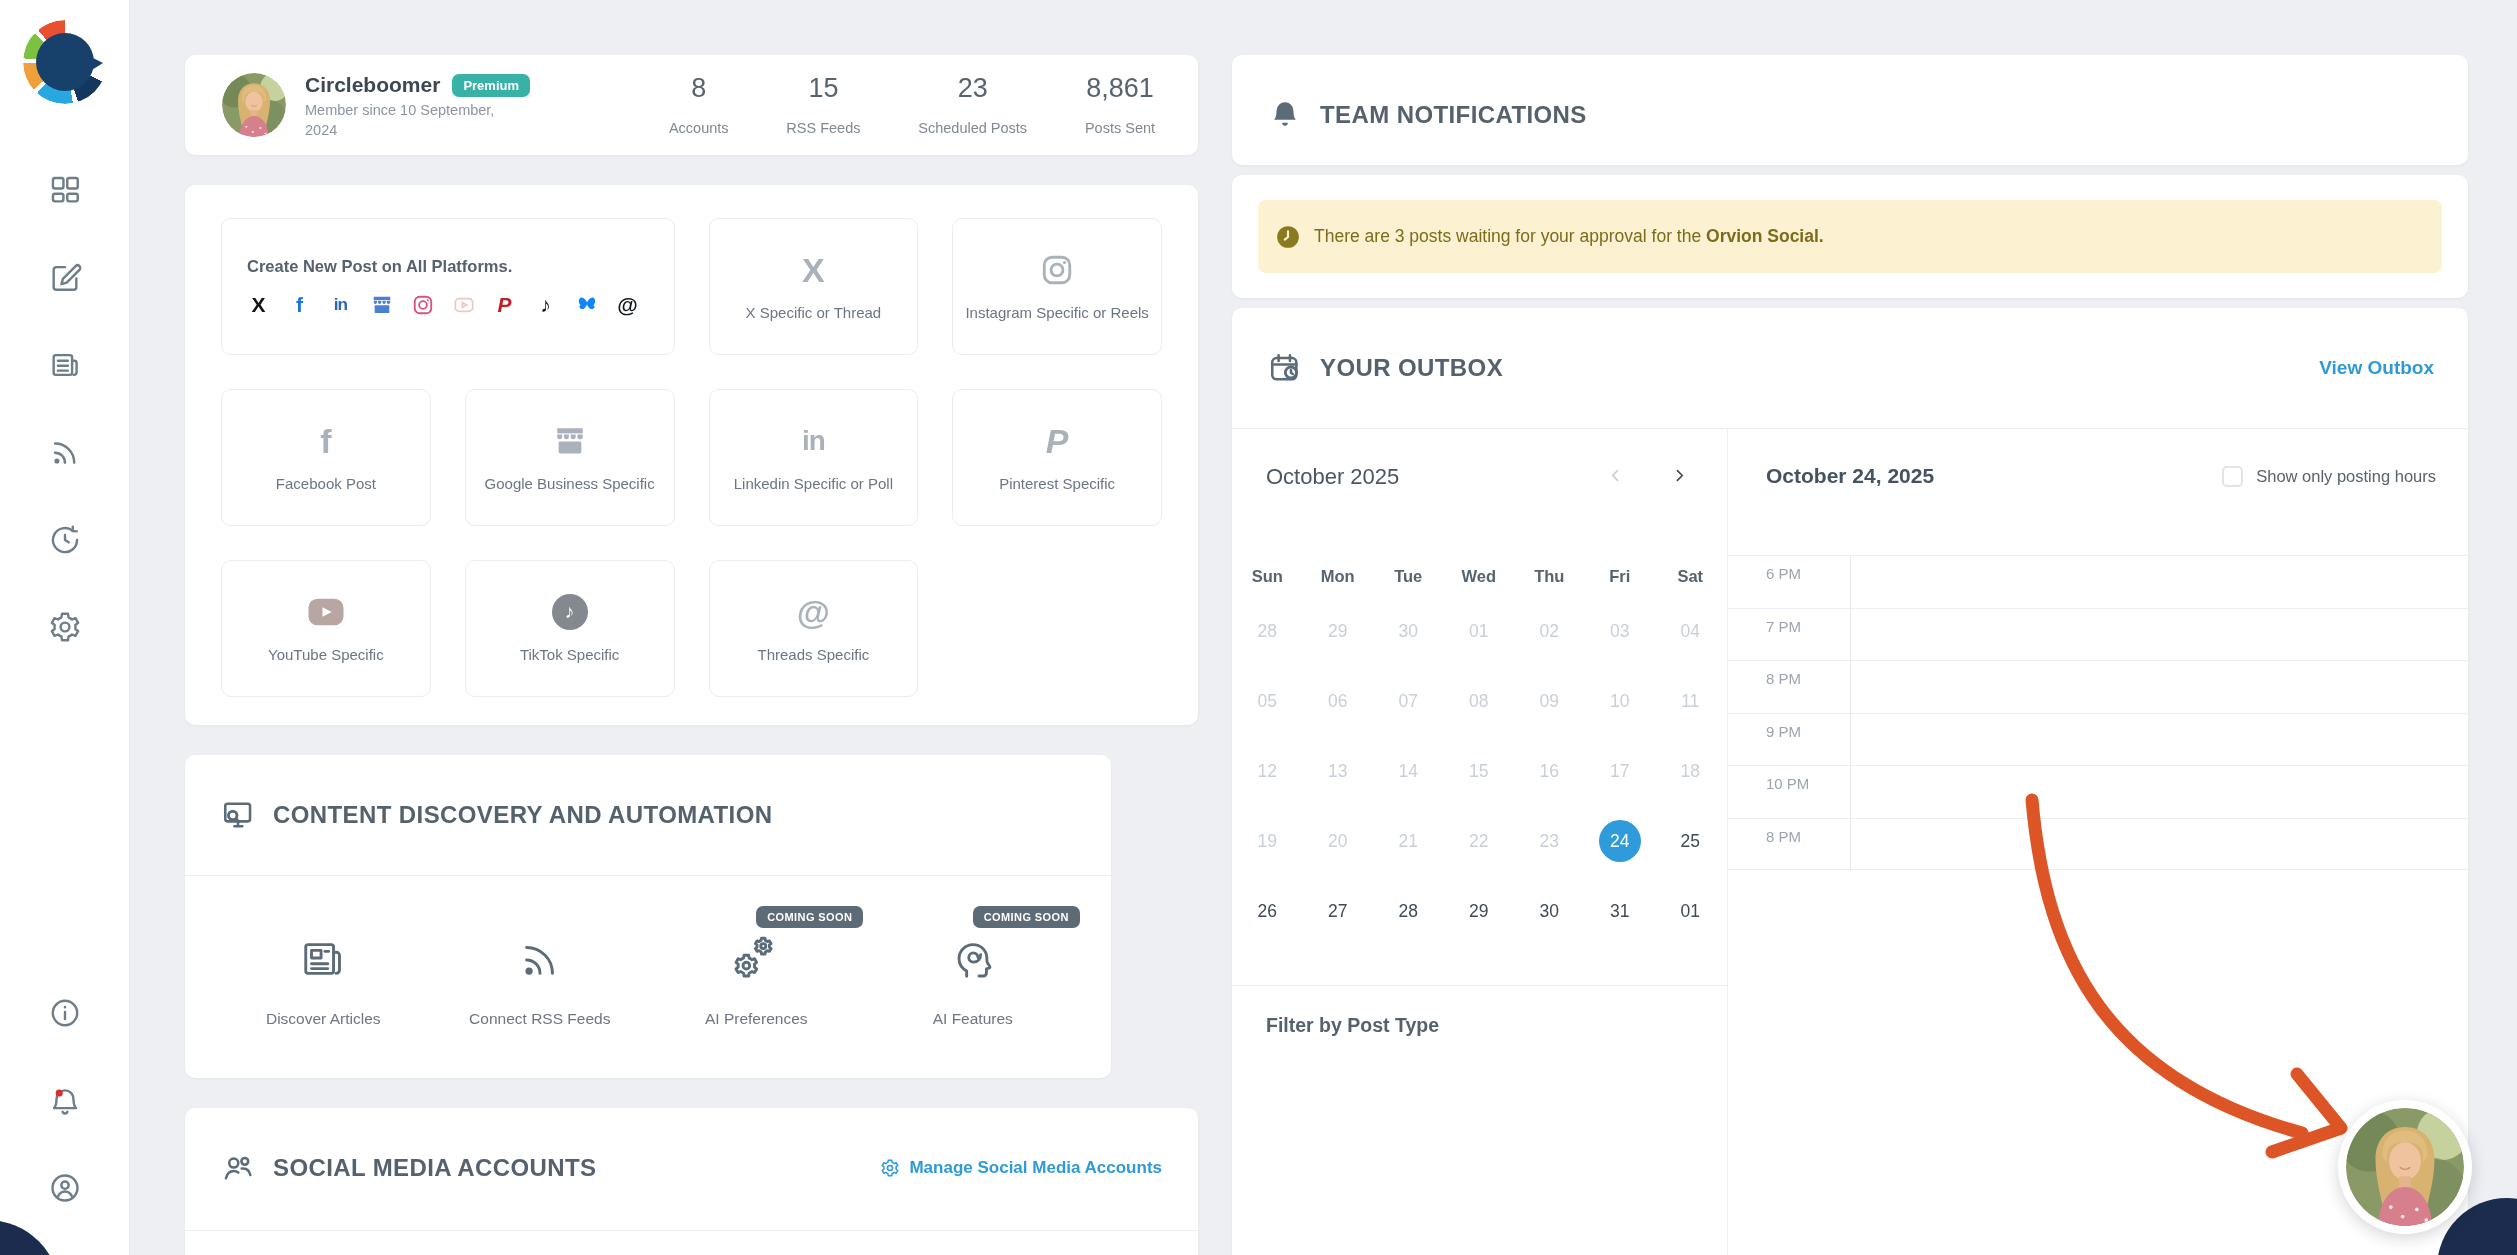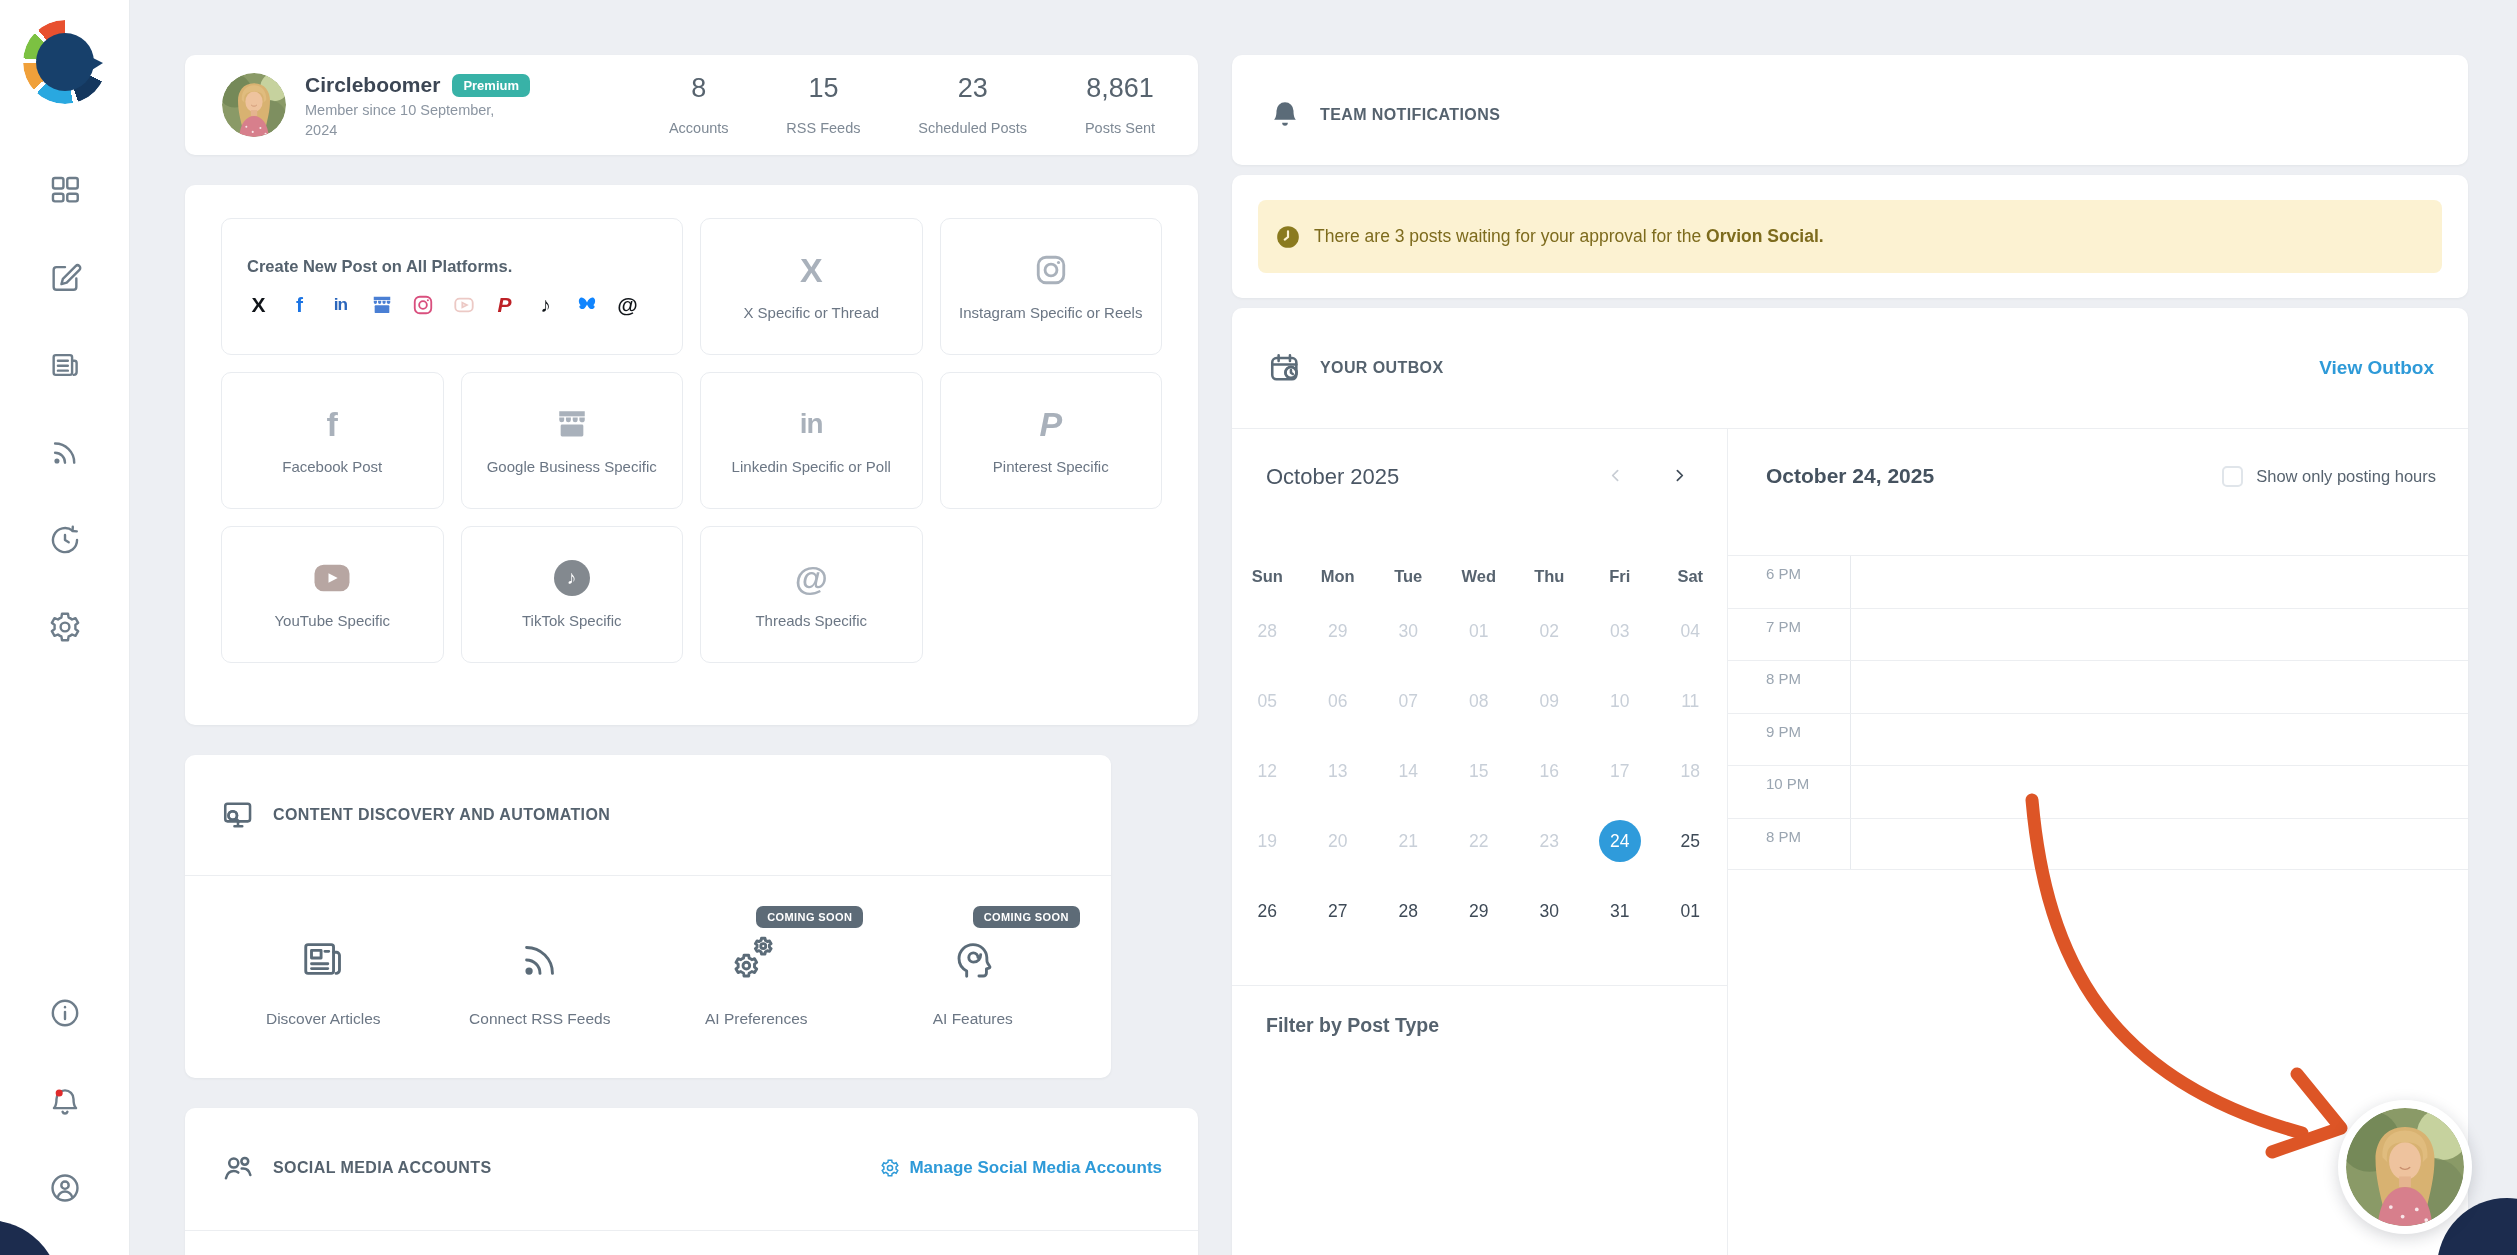--- a/index.html
+++ b/index.html
@@ -34,40 +34,40 @@
   .pf-name-row{position:absolute;left:120px;top:18px;display:flex;align-items:center;gap:12px}
   .pf-name{font-size:21px;font-weight:700;color:#3c4654}
   .pf-badge{background:#38b2a7;color:#fff;font-size:13px;font-weight:700;padding:4px 11px;border-radius:7px}
   .pf-member{position:absolute;left:120px;top:46px;width:210px;font-size:14.5px;line-height:1.35;color:#8b95a1}
   .pf-stats{position:absolute;left:455px;right:14px;top:0;bottom:0;display:flex;align-items:center;justify-content:space-around}
   .stat{text-align:center}
   .stat-num{font-size:27px;color:#57636e;line-height:1.1}
   .stat-label{font-size:14.5px;color:#7e8995;margin-top:16px}
 
   
-  .tiles{position:absolute;left:36px;top:33px;right:36px;display:grid;grid-template-columns:repeat(4,1fr);gap:17px;grid-auto-rows:137px}
+  .tiles{position:absolute;left:36px;top:33px;right:36px;display:grid;grid-template-columns:repeat(4,1fr);gap:34px;grid-auto-rows:137px}
   .tile{border:1px solid #e9ecf0;border-radius:10px;display:flex;flex-direction:column;align-items:center;justify-content:center;gap:13px;cursor:pointer;background:#fff}
   .tile-label{font-size:15px;color:#6b7684;text-align:center;line-height:1.3;padding:0 10px}
   .tile-main{grid-column:span 2;align-items:flex-start;justify-content:center;padding-left:25px;gap:17px}
   .tile-main-title{font-size:16.5px;font-weight:700;color:#55626e}
   .prow{display:flex;align-items:center;gap:18px}
   .pi{display:inline-flex;align-items:center;justify-content:center;width:23px;height:23px;font-size:21px}
   .pi svg{width:22px;height:22px}
   .ltr{font-weight:800;line-height:1}
   .pi-x{color:#101419}.pi-facebook{color:#1b74e4}.pi-linkedin{color:#2a66bc}
   .pi-google-business{color:#4a7fd4}.pi-instagram{color:#d94f7e}.pi-youtube{color:#ecc9c5}
   .pi-pinterest{color:#bd2026}.pi-tiktok{color:#101419}.pi-bluesky{color:#1185fe}.pi-threads{color:#101419}
   .ti{display:inline-flex;align-items:center;justify-content:center;width:40px;height:40px;font-size:34px;color:#a9b1bb}
   .ti svg{width:34px;height:34px}
   .ti-bluesky{color:#b8c2ce}.ti-youtube-filled{color:#b7a6a2}.ti-youtube-filled svg{width:40px;height:40px}
   .tiktok-circle{display:inline-flex;align-items:center;justify-content:center;width:36px;height:36px;border-radius:50%;background:#83898f;color:#fff;font-size:19px;font-weight:700}
 
   
   .sec-head{position:absolute;left:36px;top:0;height:120px;display:flex;align-items:center;gap:18px;color:#55626e}
-  .sec-title{font-size:16px;font-weight:700;letter-spacing:.4px;color:#55626e}
+  .sec-title{font-size:24px;font-weight:700;letter-spacing:.4px;color:#55626e}
   .hicon{width:34px;height:34px;fill:none;stroke:#5b6b78;stroke-width:1.8;stroke-linecap:round;stroke-linejoin:round}
   .hdiv{position:absolute;left:0;right:0;top:120px;height:1px;background:#eceef1}
 
   
   .disc-row{position:absolute;left:30px;right:30px;top:121px;bottom:0;display:flex}
   .disc-item{flex:1;position:relative;display:flex;flex-direction:column;align-items:center;padding-top:60px;gap:24px;cursor:pointer}
   .disc-item svg{width:46px;height:46px;fill:none;stroke:#5b6b78;stroke-width:1.5;stroke-linecap:round;stroke-linejoin:round}
   .disc-label{font-size:15.5px;color:#6b7684}
   .csbadge{position:absolute;top:30px;left:calc(50% + 0px);background:#5d6b77;color:#fff;font-size:11px;font-weight:700;letter-spacing:.4px;padding:5px 11px;border-radius:7px;white-space:nowrap}
 

